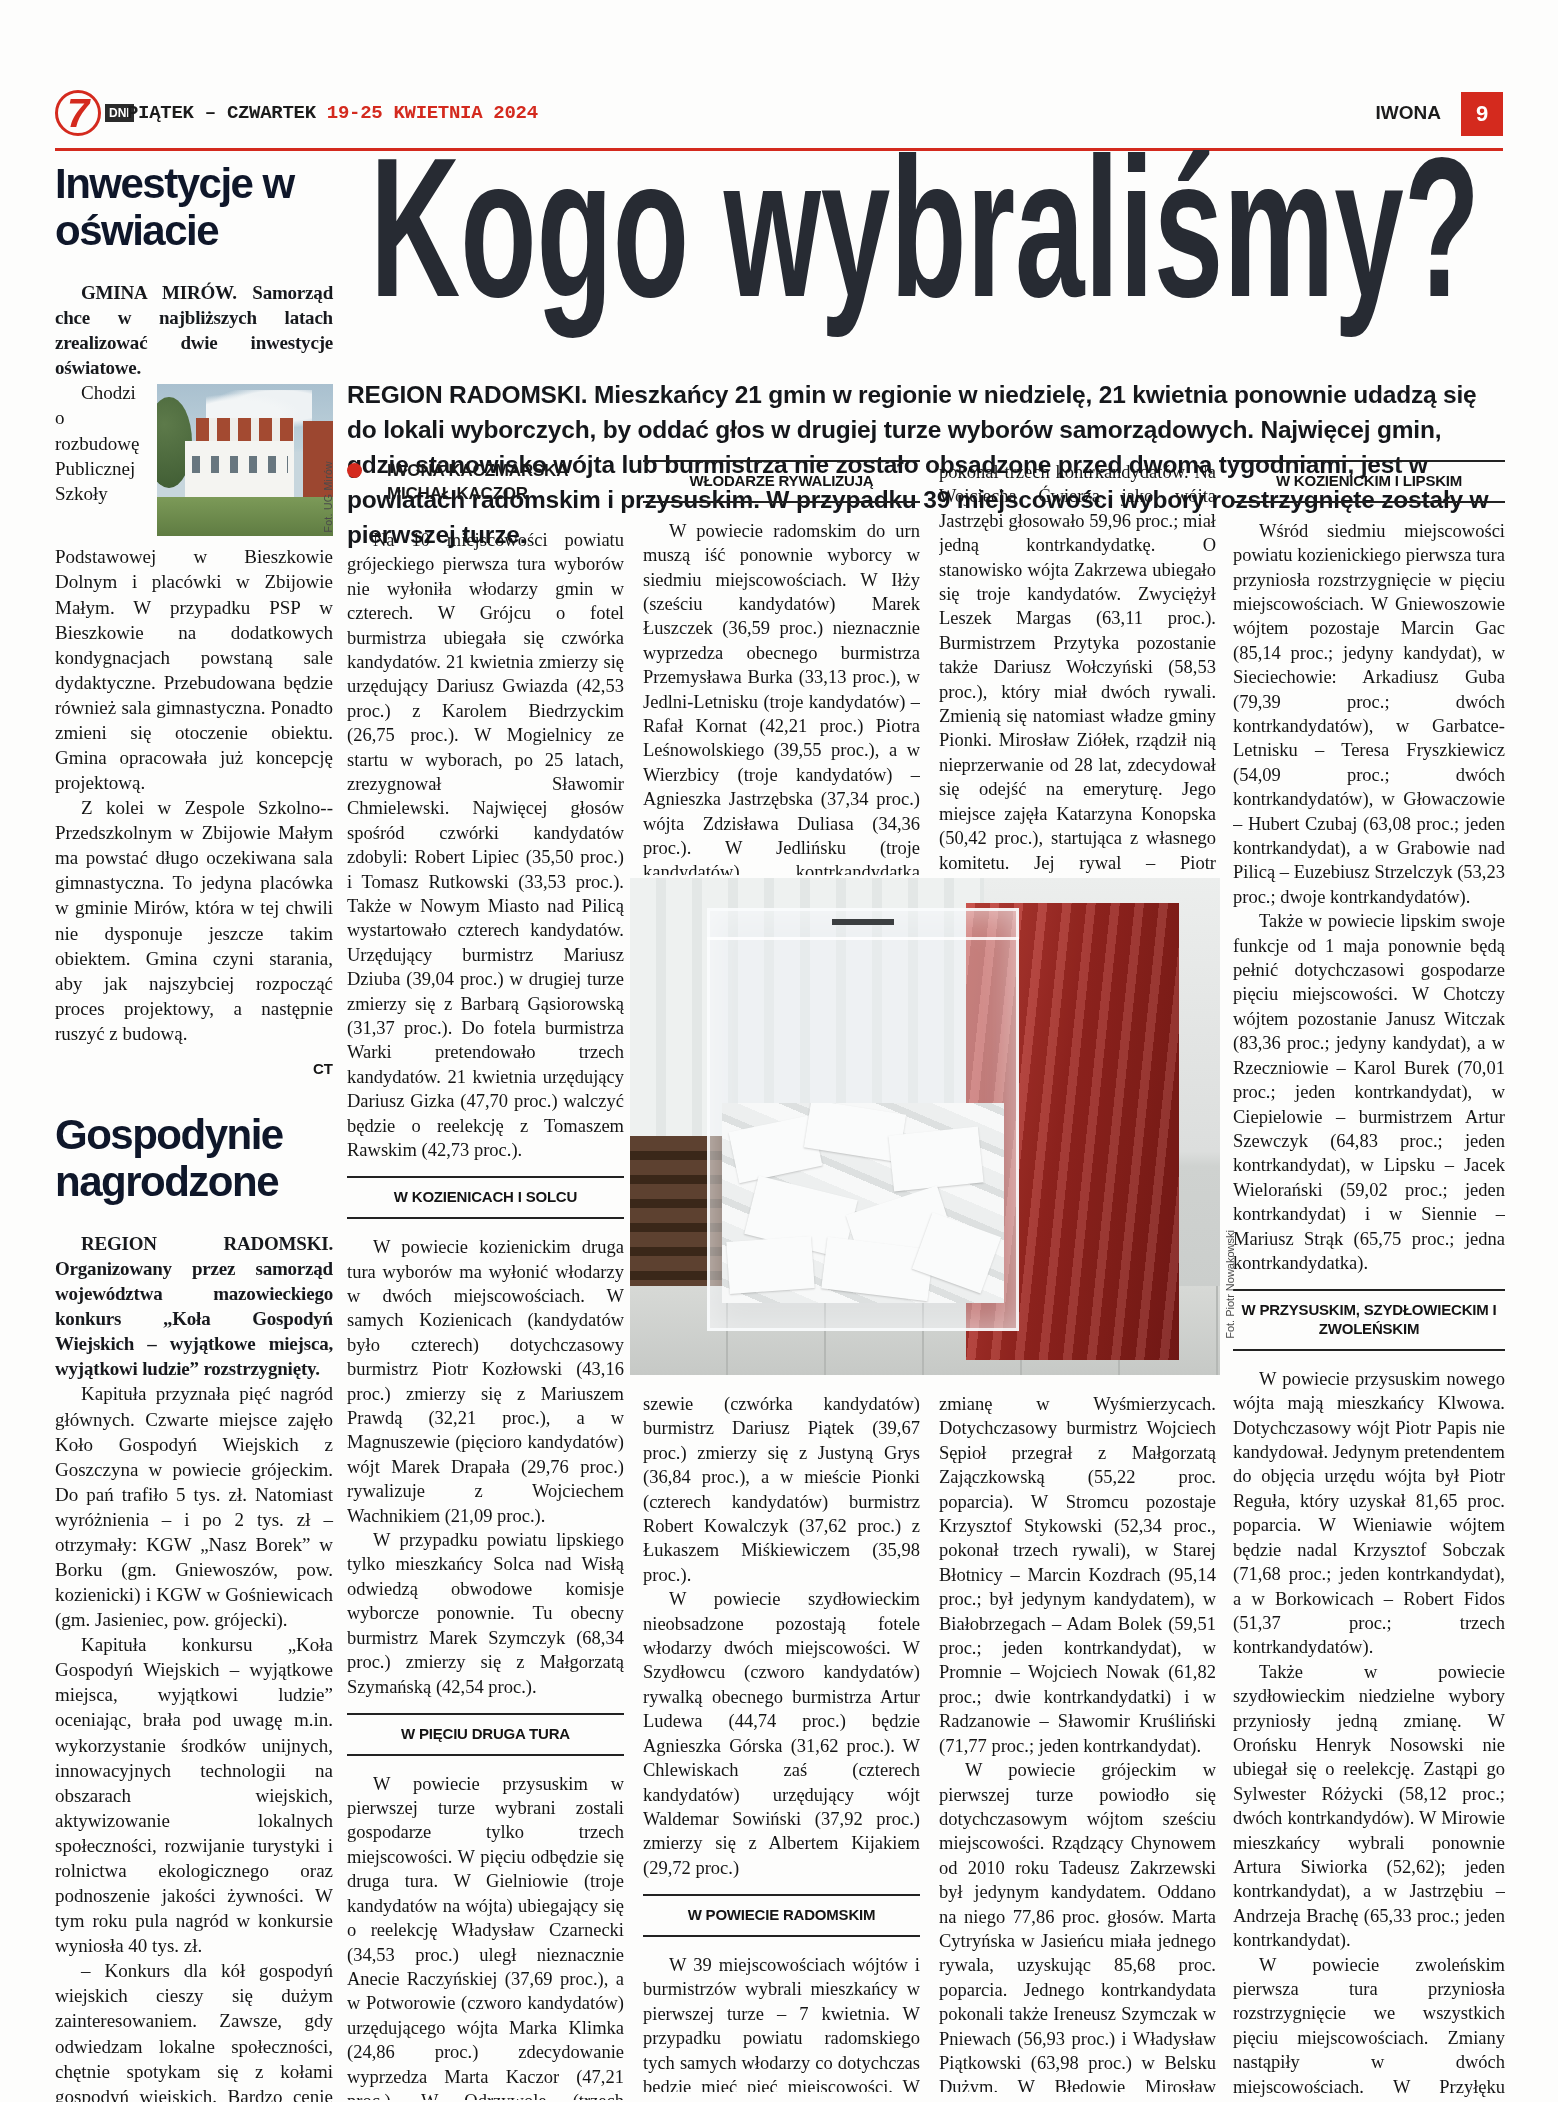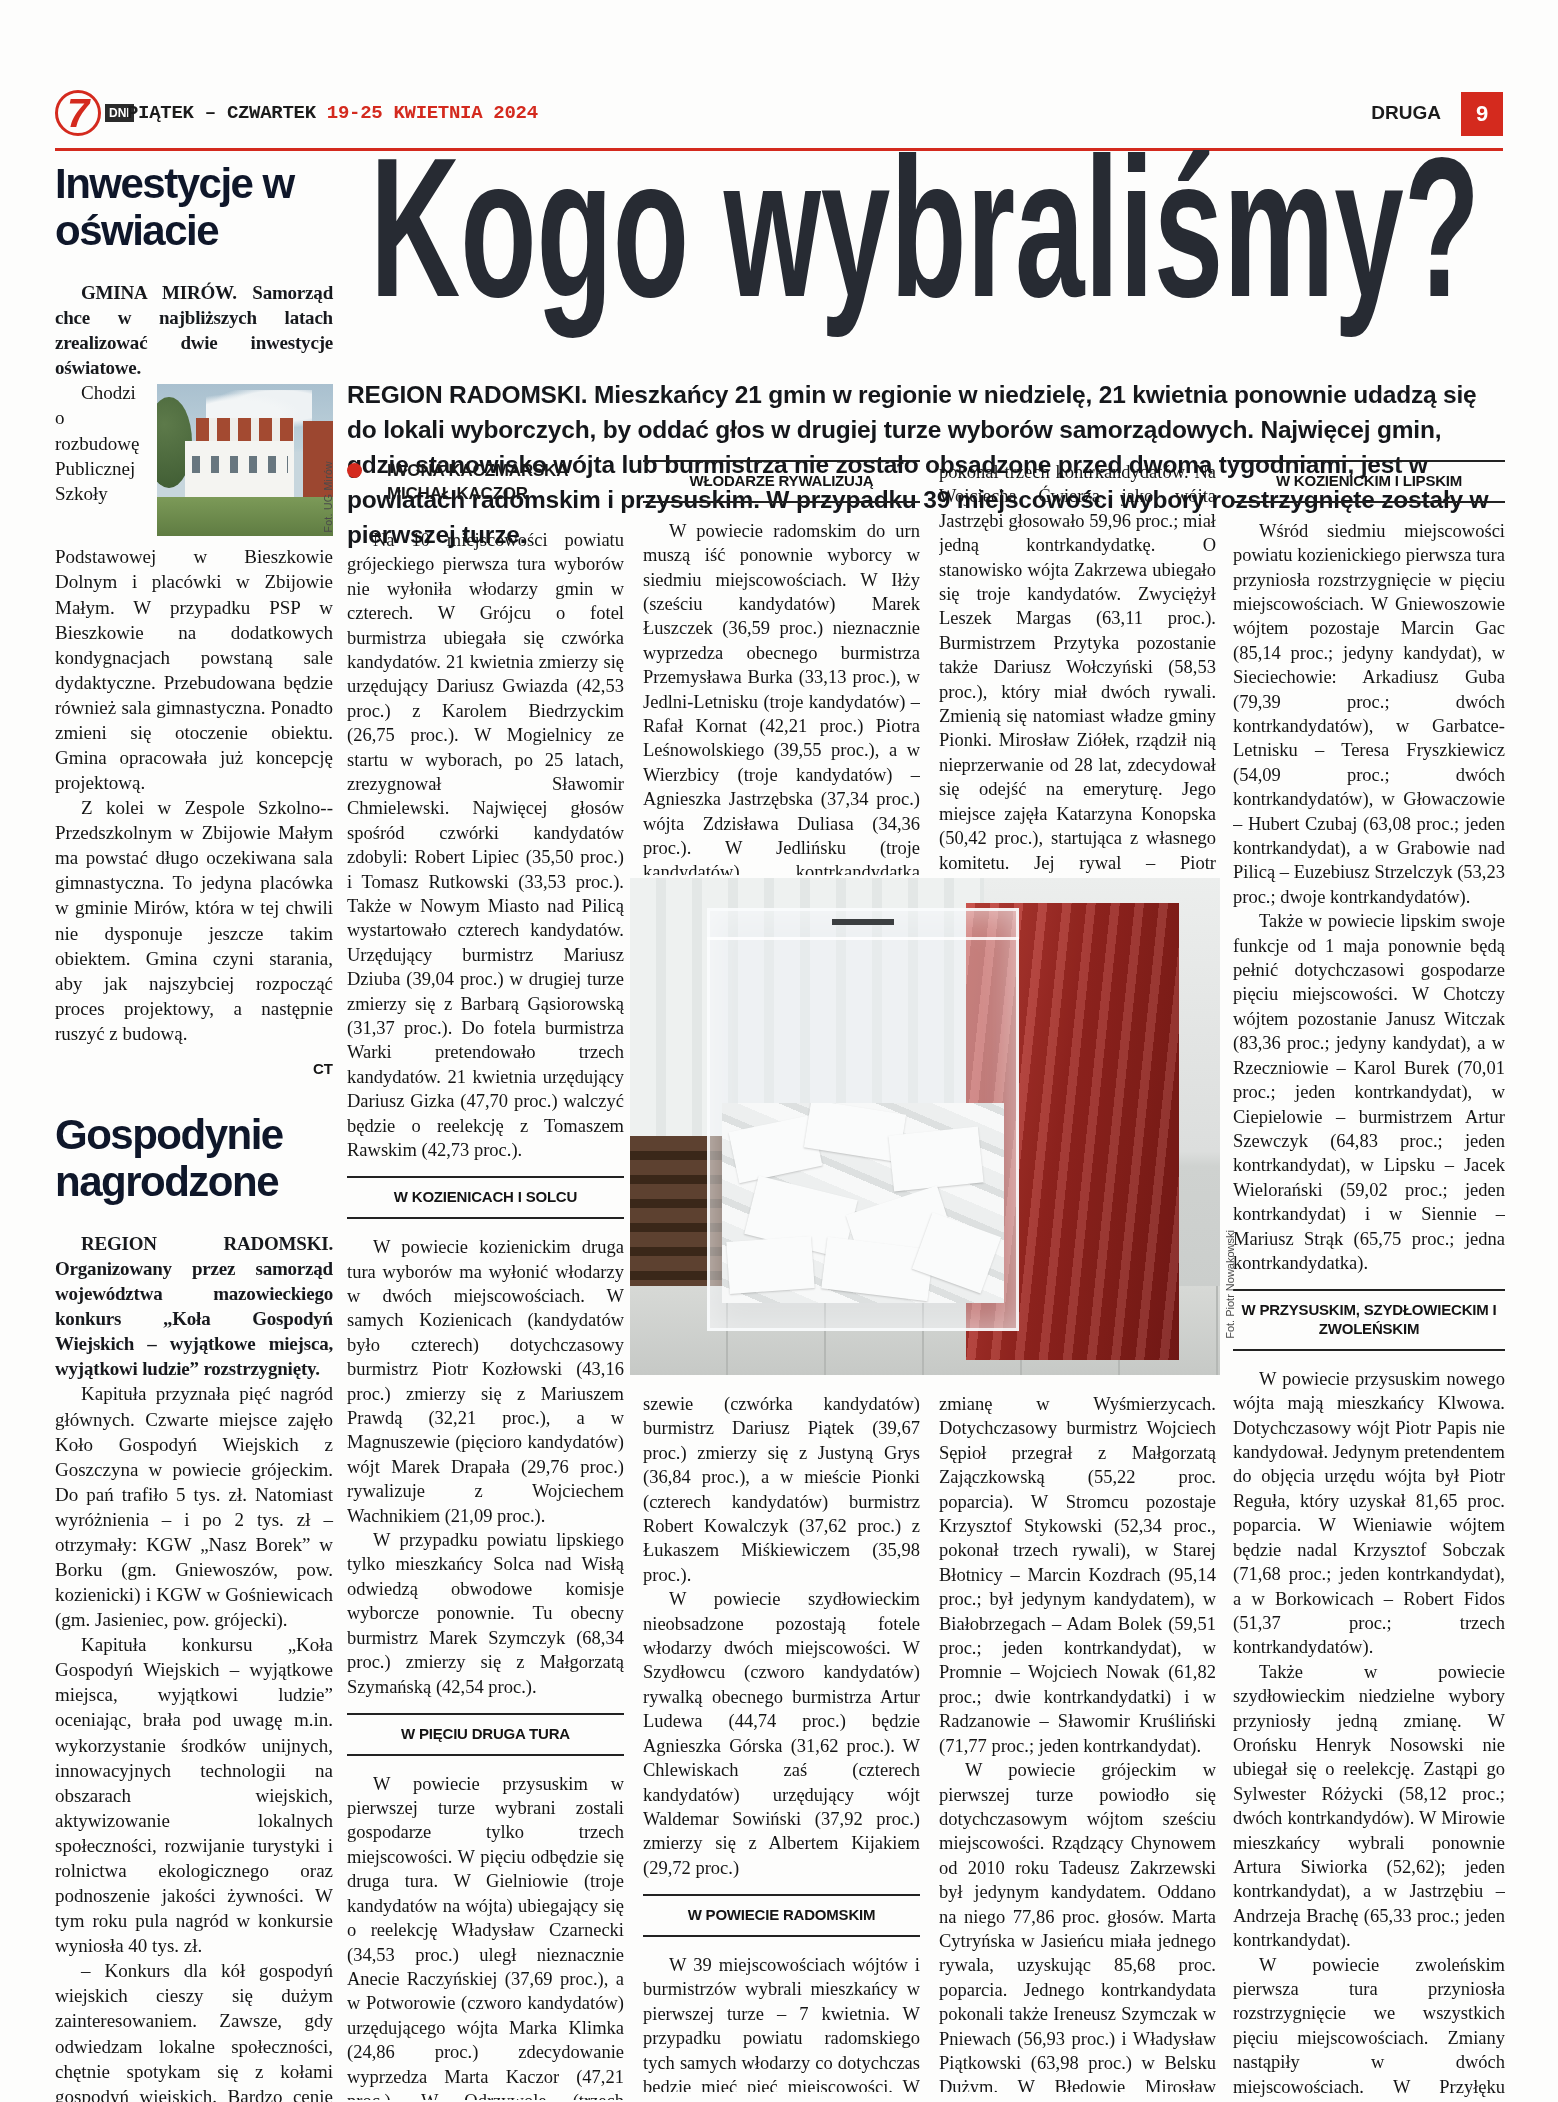--- a/index.html
+++ b/index.html
@@ -98,21 +98,21 @@
 
   <div class="hdr">
     <div class="brand">
       <span class="brand-7">7</span>
       <span class="brand-dni">DNI</span>
     </div>
     <div class="hdr-issue">
       <span>PIĄTEK – CZWARTEK</span>
       <span class="date">19-25 KWIETNIA 2024</span>
     </div>
-    <div class="hdr-section">DRUGA</div>
+    <div class="hdr-section">IWONA</div>
     <div class="hdr-page">9</div>
   </div>
   <div class="hdr-rule"></div>
 
   <div class="rail">
     <article>
       <h1>Inwestycje w oświacie</h1>
       <p class="kicklead"><b>GMINA MIRÓW.</b><span> Samorząd chce w najbliższych latach zrealizować dwie inwestycje oświatowe.</span></p>
       <div class="bphoto">
         <div class="b-cloud"></div>

